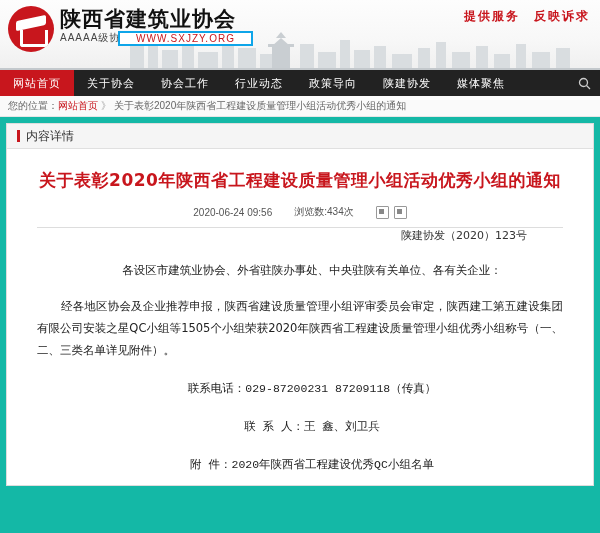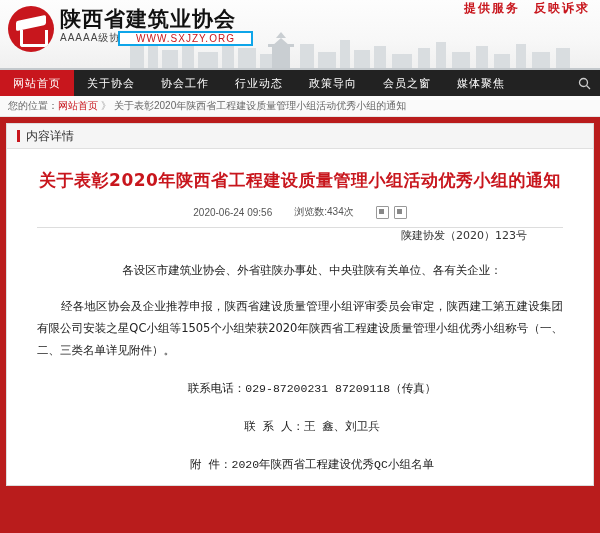--- a/index.html
+++ b/index.html
@@ -12,21 +12,21 @@
     height: 533px;
     font-family: "Liberation Sans", sans-serif;
     font-size: 12px;
     color: #333;
     overflow: hidden;
   }
   .page {
     width: 600px;
     height: 533px;
     position: relative;
-    background: #b91c1c;
+    background: #14b8a6;
   }
 
   
   .header {
     position: relative;
     width: 600px;
     height: 70px;
     background: #ffffff;
     overflow: hidden;
   }
@@ -102,21 +102,21 @@
     display: inline-block;
     padding: 0 16px;
     border: 2px solid #0ea5e9;
     margin-top: 1px;
     letter-spacing: 1px;
     font-family: "Liberation Sans", sans-serif;
   }
   .slogans {
     position: absolute;
     right: 10px;
-    top: 0;
+    top: 8px;
     text-align: left;
   }
   .slogan-row {
     display: flex;
     justify-content: flex-end;
     gap: 14px;
     margin-bottom: 5px;
   }
   .slogan {
     color: #c8161d;
@@ -343,21 +343,21 @@
       </div>
     </div>
   </div>
 
   <div class="nav">
     <div class="nav-item active">网站首页</div>
     <div class="nav-item">关于协会</div>
     <div class="nav-item">协会工作</div>
     <div class="nav-item">行业动态</div>
     <div class="nav-item">政策导向</div>
-    <div class="nav-item">会员之窗</div>
+    <div class="nav-item">陕建协发</div>
     <div class="nav-item">媒体聚焦</div>
     <div class="nav-search">
       <svg width="13" height="13" viewBox="0 0 13 13">
         <circle cx="5.5" cy="5.5" r="4" fill="none" stroke="#cccccc" stroke-width="1.3"></circle>
         <line x1="8.5" y1="8.5" x2="12" y2="12" stroke="#cccccc" stroke-width="1.3"></line>
       </svg>
     </div>
   </div>
 
   <div class="crumb">

